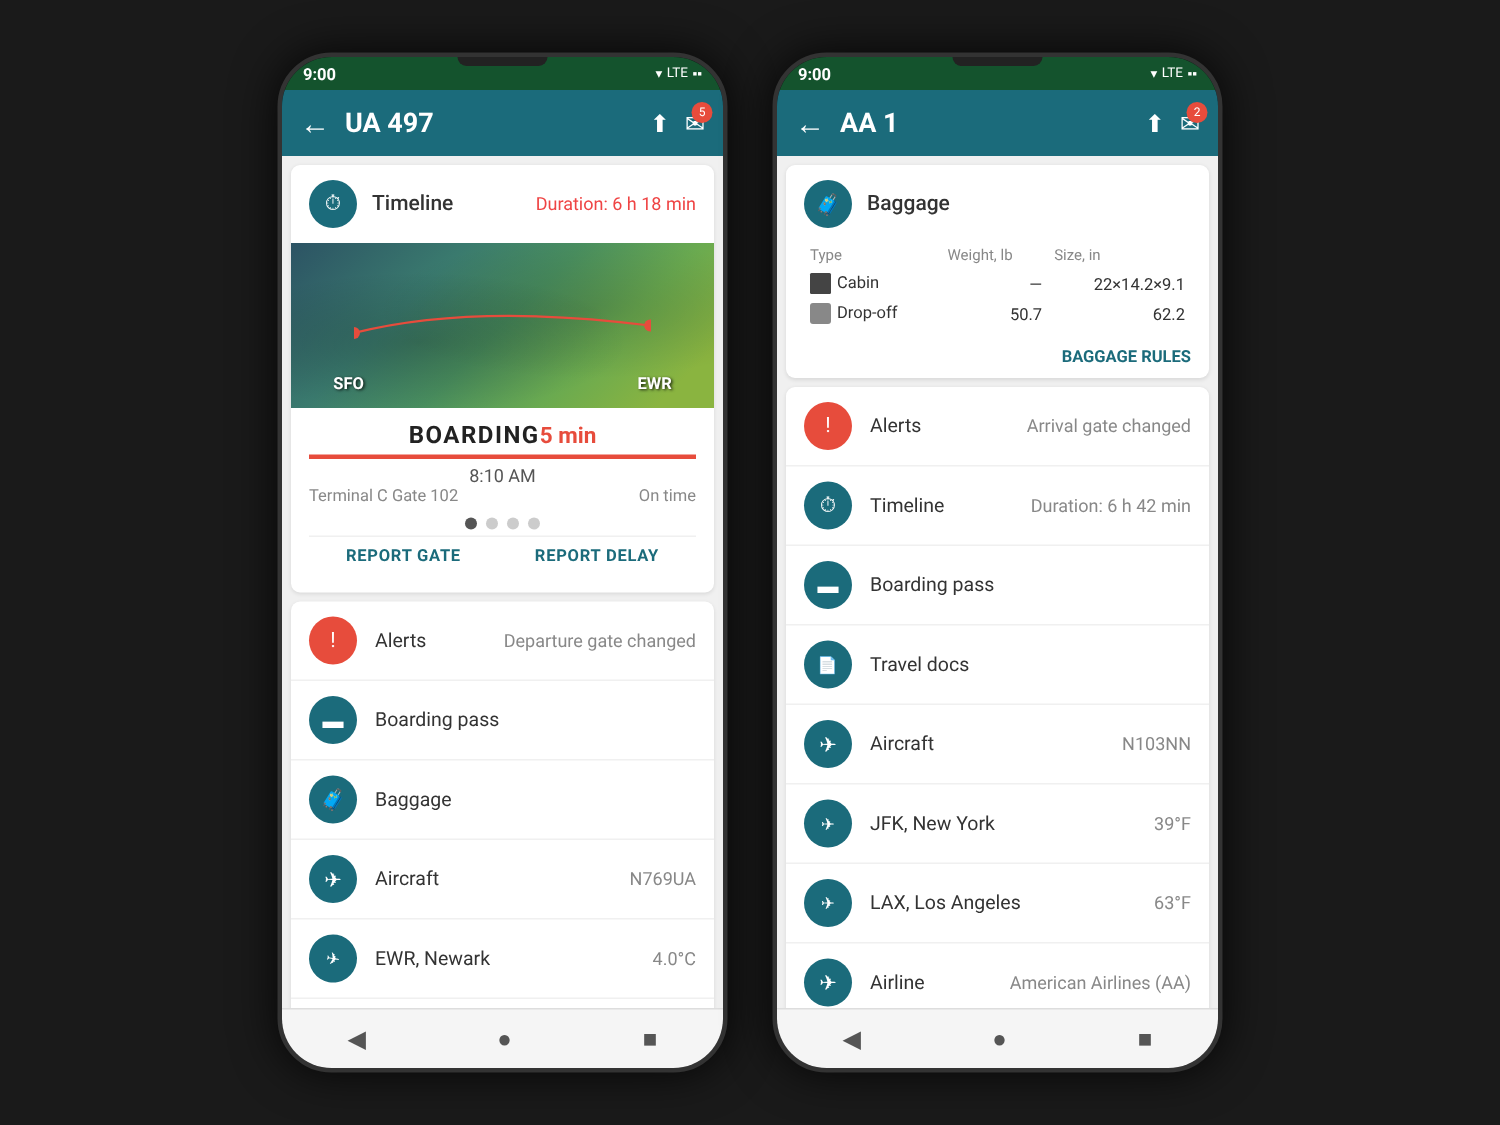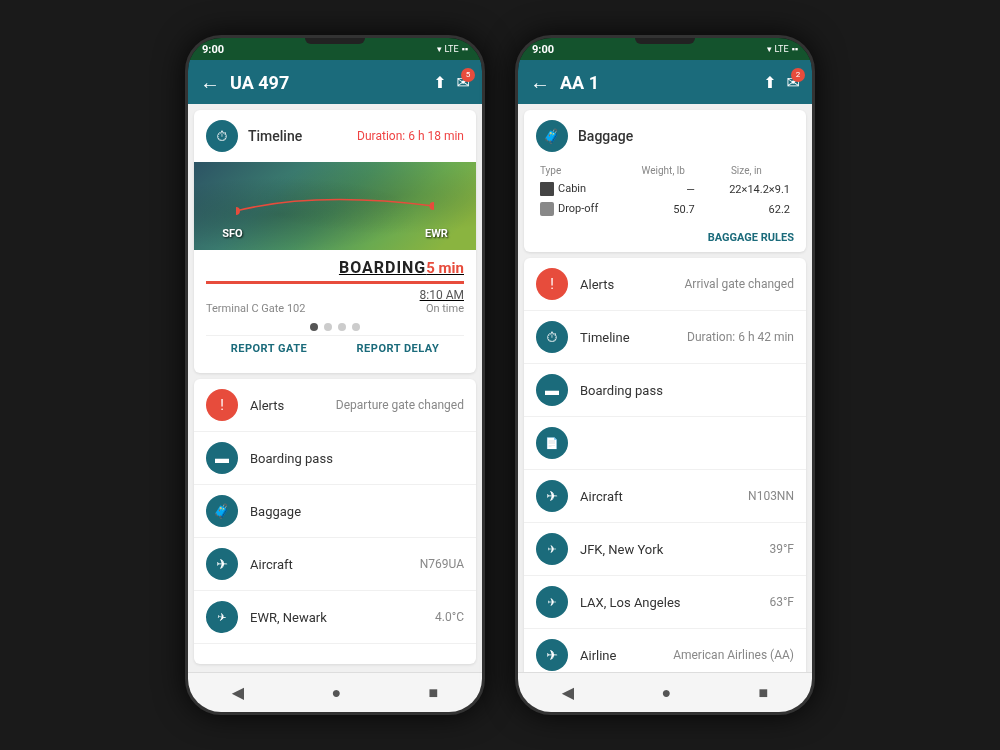--- a/index.html
+++ b/index.html
@@ -144,21 +144,21 @@
     }
     .card-subtitle {
       font-size: 12px;
       color: #ef4444;
       margin-left: auto;
     }
 
     
     .map-container {
       width: 100%;
-      height: 88px;
+      height: 110px;
       background: linear-gradient(135deg, #2c5364 0%, #3a7a6e 30%, #4a9060 50%, #6aaa50 70%, #8ab440 90%);
       position: relative;
       overflow: hidden;
     }
     .map-overlay {
       position: absolute;
       inset: 0;
       background: 
         radial-gradient(ellipse at 30% 60%, rgba(0,0,0,0.2) 0%, transparent 50%),
         radial-gradient(ellipse at 70% 40%, rgba(0,0,0,0.15) 0%, transparent 50%);
@@ -185,23 +185,22 @@
     }
     .airport-label.sfo { bottom: 10px; left: 10%; }
     .airport-label.ewr { bottom: 10px; right: 10%; }
 
     
     .boarding-section {
       padding: 8px 12px;
     }
     .boarding-row {
       display: flex;
-      justify-content: flex-end;
-      align-items: center;
-      text-decoration: underline;
+      justify-content: center;
+      align-items: center;
     }
     .boarding-title {
       font-size: 16px;
       font-weight: bold;
       color: #222;
       letter-spacing: 1px;
     }
     .boarding-time-red {
       color: #e74c3c;
       font-size: 15px;
@@ -271,21 +270,21 @@
       padding: 0 12px 8px;
     }
     .baggage-table table {
       width: 100%;
       border-collapse: collapse;
       font-size: 11px;
     }
     .baggage-table th {
       color: #888;
       font-weight: normal;
-      text-align: center;
+      text-align: left;
       padding: 3px 4px;
       font-size: 10px;
     }
     .baggage-table th:first-child { text-align: left; }
     .baggage-table td {
       color: #333;
       text-align: right;
       padding: 3px 4px;
     }
     .baggage-table td:first-child { text-align: left; }
@@ -500,20 +499,21 @@
         <div class="card-icon">⏱</div>
         <span class="list-label">Timeline</span>
         <span class="list-value">Duration: 6 h 42 min</span>
       </div>
       <div class="list-item">
         <div class="card-icon">▬</div>
         <span class="list-label">Boarding pass</span>
       </div>
       <div class="list-item">
         <div class="card-icon" style="font-size:11px;">📄</div>
+        <span class="list-label">Travel docs</span>
       </div>
       <div class="list-item">
         <div class="card-icon">✈</div>
         <span class="list-label">Aircraft</span>
         <span class="list-value">N103NN</span>
       </div>
       <div class="list-item">
         <div class="card-icon" style="font-size:11px;">✈</div>
         <span class="list-label">JFK, New York</span>
         <span class="list-value">39°F</span>

